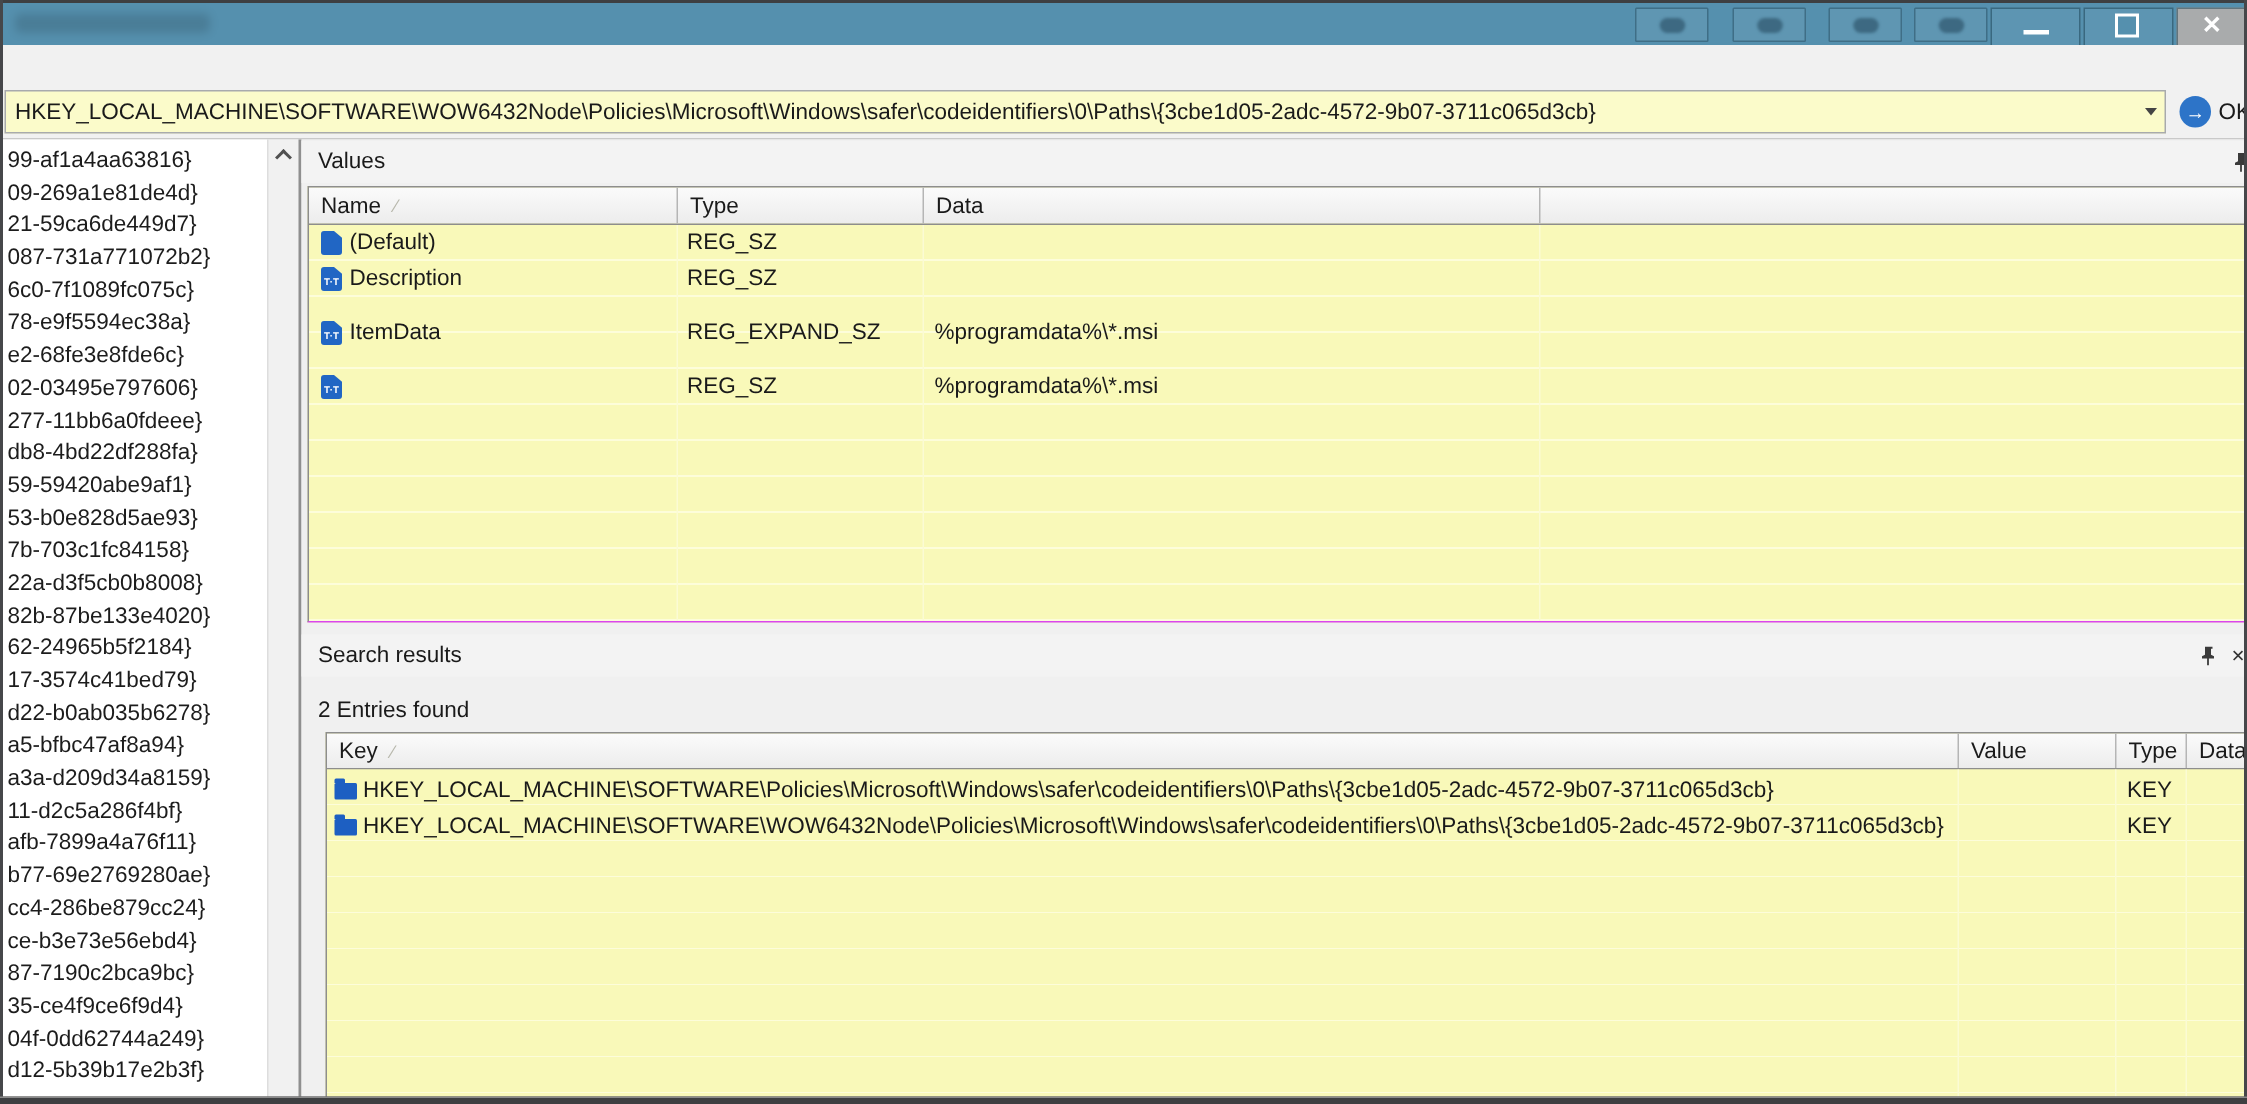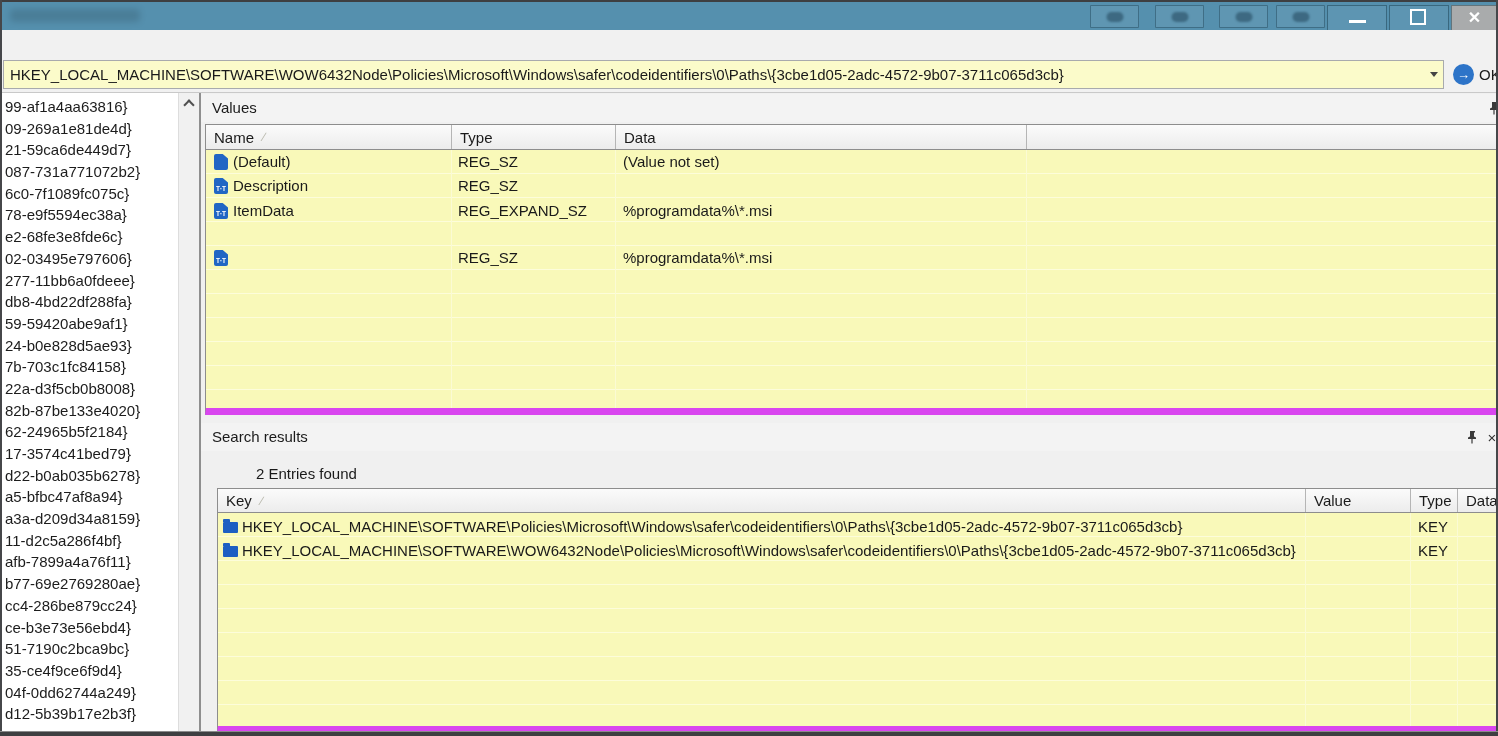--- a/index.html
+++ b/index.html
@@ -62,21 +62,21 @@
 
   
   .main { position:absolute; left:201px; top:93px; width:1297px; height:640px; background:#f0f0f0; }
   .panel-title { position:absolute; left:0; width:100%; height:28px; background:#f3f3f3; }
   .panel-title .ptext { position:absolute; left:11px; top:5px; }
   .panel-icon { position:absolute; top:6px; width:16px; height:16px; display:flex;
     align-items:center; justify-content:center; }
   .x-glyph { font-size:15px; color:#333; line-height:1; }
 
   
-  .rtable { position:absolute; border-left:1px solid #8d8d8d; border-bottom:7px solid #d946ef; background:#f9f9b9;text-decoration:underline; }
+  .rtable { position:absolute; border-left:1px solid #8d8d8d; border-bottom:1px solid #d946ef; background:#f9f9b9;text-decoration:underline; }
   .thead { position:absolute; left:0; top:0; width:100%; background:linear-gradient(#fbfbfb,#ececec);
     border-top:1px solid #8d8d8d; border-bottom:1px solid #8d8d8d; }
   .hcell { position:absolute; top:0; height:100%; padding-left:8px; display:flex; align-items:center;
     border-right:1px solid #b5b5b5; overflow:hidden; white-space:nowrap; }
   .sort-glyph { margin-left:9px; color:#b7b7ab; font-size:12px; }
   .tbody { position:absolute; left:0; right:0; bottom:0;
     background-color:#f9f9b9;
     background-image:repeating-linear-gradient(to bottom, transparent 0 23px, #fdfdda 23px 24px); }
   .colline { position:absolute; top:0; bottom:0; width:1px; background:#fbfbd4; }
   .trow { position:absolute; left:0; right:0; height:24px; }
@@ -87,21 +87,21 @@
     clip-path:polygon(0 0, 62% 0, 100% 28%, 100% 100%, 0 100%);
     color:#fff; font-size:6.5px; font-weight:bold; text-align:center; line-height:22px; }
   .vicon.plain { line-height:16px; }
   .folder-icon { position:absolute; top:7px; width:15px; height:11px; background:#1d5fc2; border-radius:1px; }
   .folder-icon::before { content:""; position:absolute; top:-3px; left:0; width:7px; height:3px;
     background:#1d5fc2; border-radius:1px 1px 0 0; }
 
   
   .pin-svg { display:block; }
 
-  .count-label { position:absolute; left:11px;margin-left:44px; }
+  .count-label { position:absolute; left:11px; }
 </style>
 </head>
 <body>
 
 <div id="window">
 
   <div class="titlebar">
     <div class="title-smudge"></div>
     <div class="ghost-btn" style="left:1090px">
         <div class="ghost-glyph"></div>
@@ -146,35 +146,35 @@
     <div class="tree-item">09-269a1e81de4d}</div>
     <div class="tree-item">21-59ca6de449d7}</div>
     <div class="tree-item">087-731a771072b2}</div>
     <div class="tree-item">6c0-7f1089fc075c}</div>
     <div class="tree-item">78-e9f5594ec38a}</div>
     <div class="tree-item">e2-68fe3e8fde6c}</div>
     <div class="tree-item">02-03495e797606}</div>
     <div class="tree-item">277-11bb6a0fdeee}</div>
     <div class="tree-item">db8-4bd22df288fa}</div>
     <div class="tree-item">59-59420abe9af1}</div>
-    <div class="tree-item">24-b0e828d5ae93}</div>
+    <div class="tree-item">53-b0e828d5ae93}</div>
     <div class="tree-item">7b-703c1fc84158}</div>
     <div class="tree-item">22a-d3f5cb0b8008}</div>
     <div class="tree-item">82b-87be133e4020}</div>
     <div class="tree-item">62-24965b5f2184}</div>
     <div class="tree-item">17-3574c41bed79}</div>
     <div class="tree-item">d22-b0ab035b6278}</div>
     <div class="tree-item">a5-bfbc47af8a94}</div>
     <div class="tree-item">a3a-d209d34a8159}</div>
     <div class="tree-item">11-d2c5a286f4bf}</div>
     <div class="tree-item">afb-7899a4a76f11}</div>
     <div class="tree-item">b77-69e2769280ae}</div>
     <div class="tree-item">cc4-286be879cc24}</div>
     <div class="tree-item">ce-b3e73e56ebd4}</div>
-    <div class="tree-item">51-7190c2bca9bc}</div>
+    <div class="tree-item">87-7190c2bca9bc}</div>
     <div class="tree-item">35-ce4f9ce6f9d4}</div>
     <div class="tree-item">04f-0dd62744a249}</div>
     <div class="tree-item">d12-5b39b17e2b3f}</div>
   </div>
   <div class="sidebar-scrollbar">
     <div class="scroll-up">
       <div class="chev-up"></div>
     </div>
   </div>
   <div class="splitter"></div>
@@ -206,28 +206,27 @@
       </div>
       <div class="tbody" style="top:26px">
         <div class="colline" style="left:245px"></div>
         <div class="colline" style="left:409px"></div>
         <div class="colline" style="left:820px"></div>
 
         <div class="trow" style="top:0">
           <div class="vicon plain" style="left:8px"></div>
           <div class="cell" style="left:27px;width:215px">(Default)</div>
           <div class="cell" style="left:252px;width:155px">REG_SZ</div>
-          <div class="cell" style="left:417px;width:400px">(Value not set)</div>
         </div>
         <div class="trow" style="top:24px">
           <div class="vicon" style="left:8px">T·T</div>
           <div class="cell" style="left:27px;width:215px">Description</div>
           <div class="cell" style="left:252px;width:155px">REG_SZ</div>
         </div>
-        <div class="trow" style="top:49px">
+        <div class="trow" style="top:60px">
           <div class="vicon" style="left:8px">T·T</div>
           <div class="cell" style="left:27px;width:215px">ItemData</div>
           <div class="cell" style="left:252px;width:155px">REG_EXPAND_SZ</div>
           <div class="cell" style="left:417px;width:400px">%programdata%\*.msi</div>
         </div>
         <div class="trow" style="top:96px">
           <div class="vicon" style="left:8px">T·T</div>
           <div class="cell" style="left:252px;width:155px">REG_SZ</div>
           <div class="cell" style="left:417px;width:400px">%programdata%\*.msi</div>
         </div>

